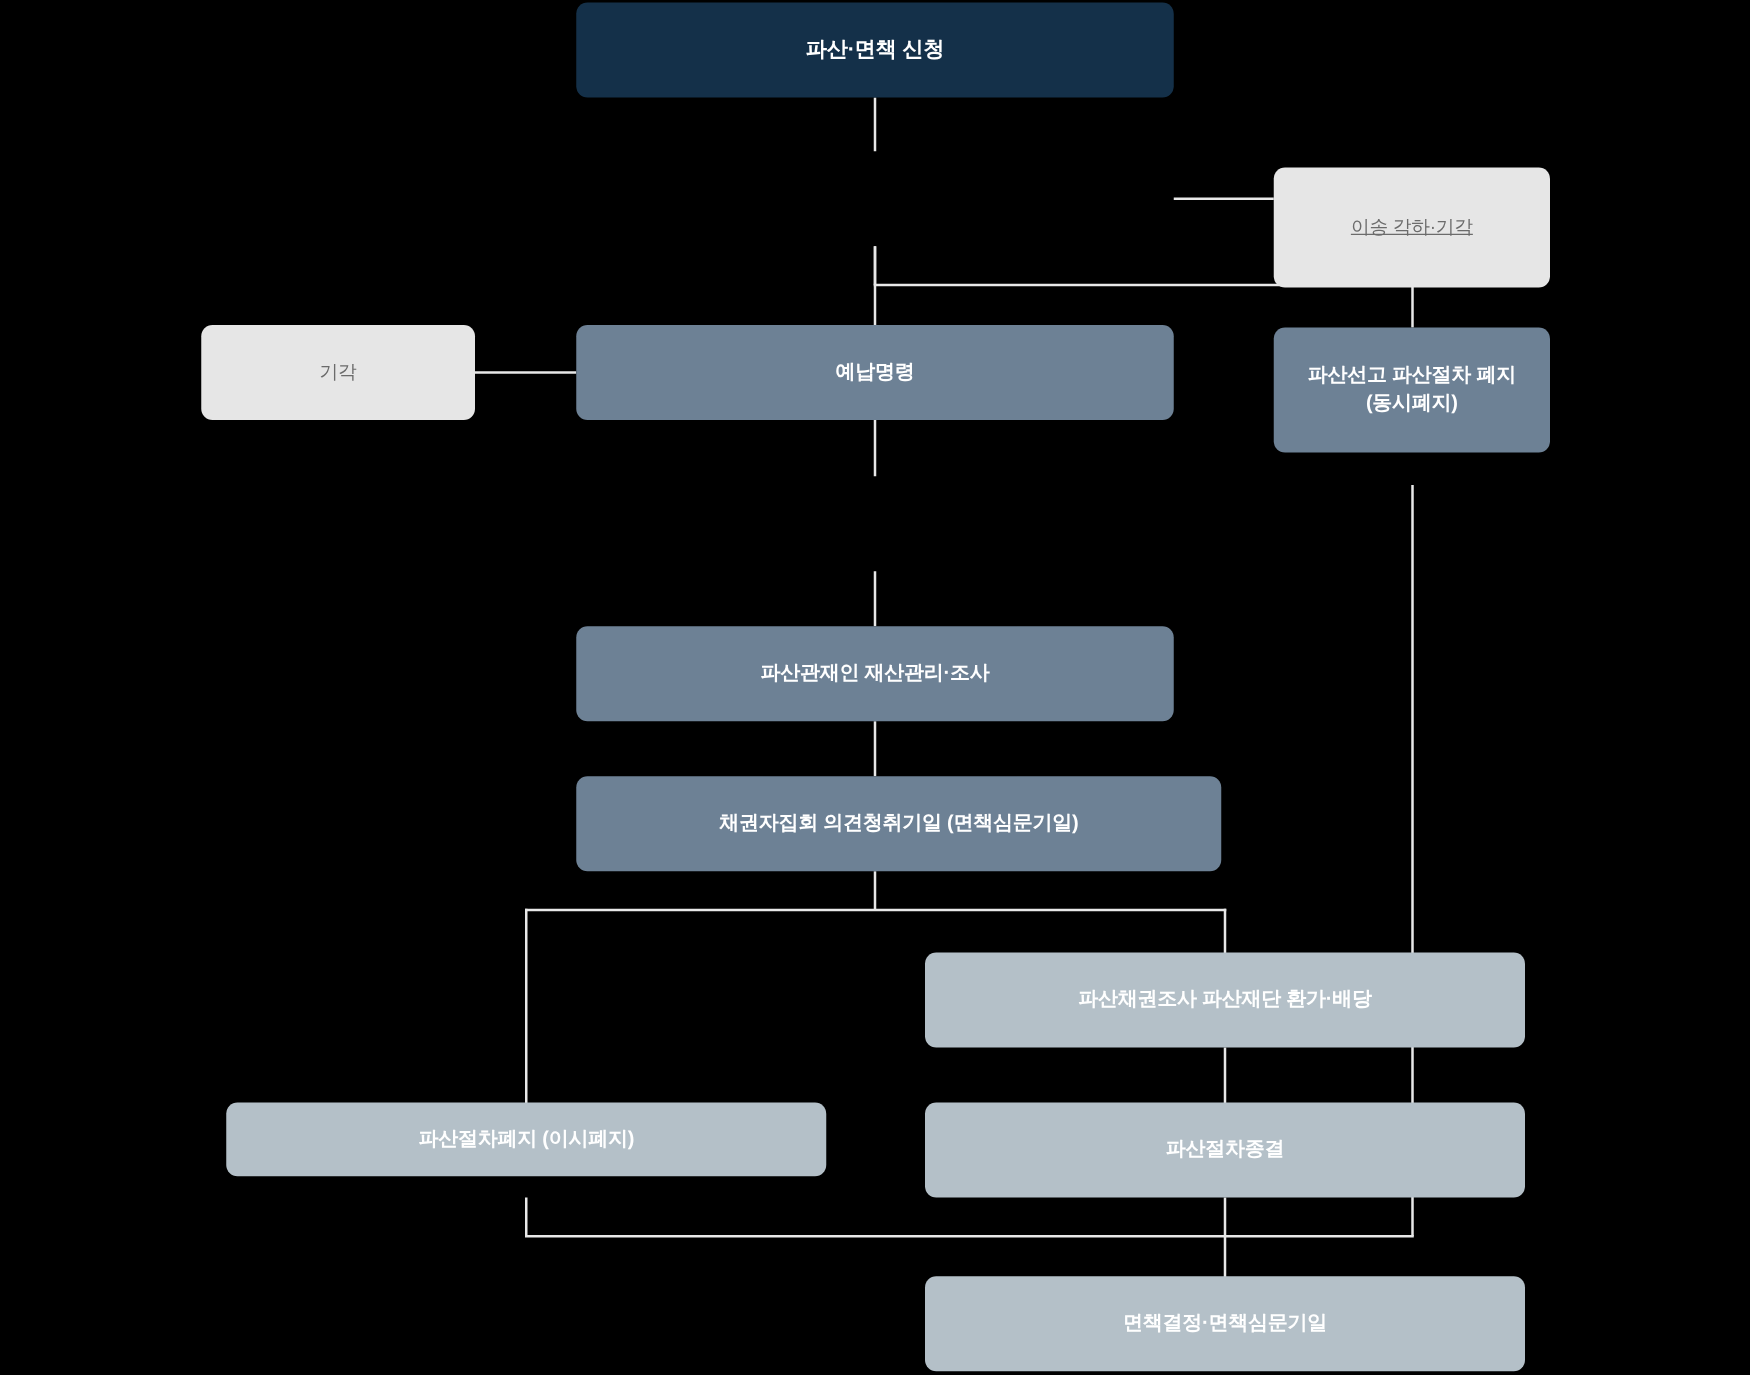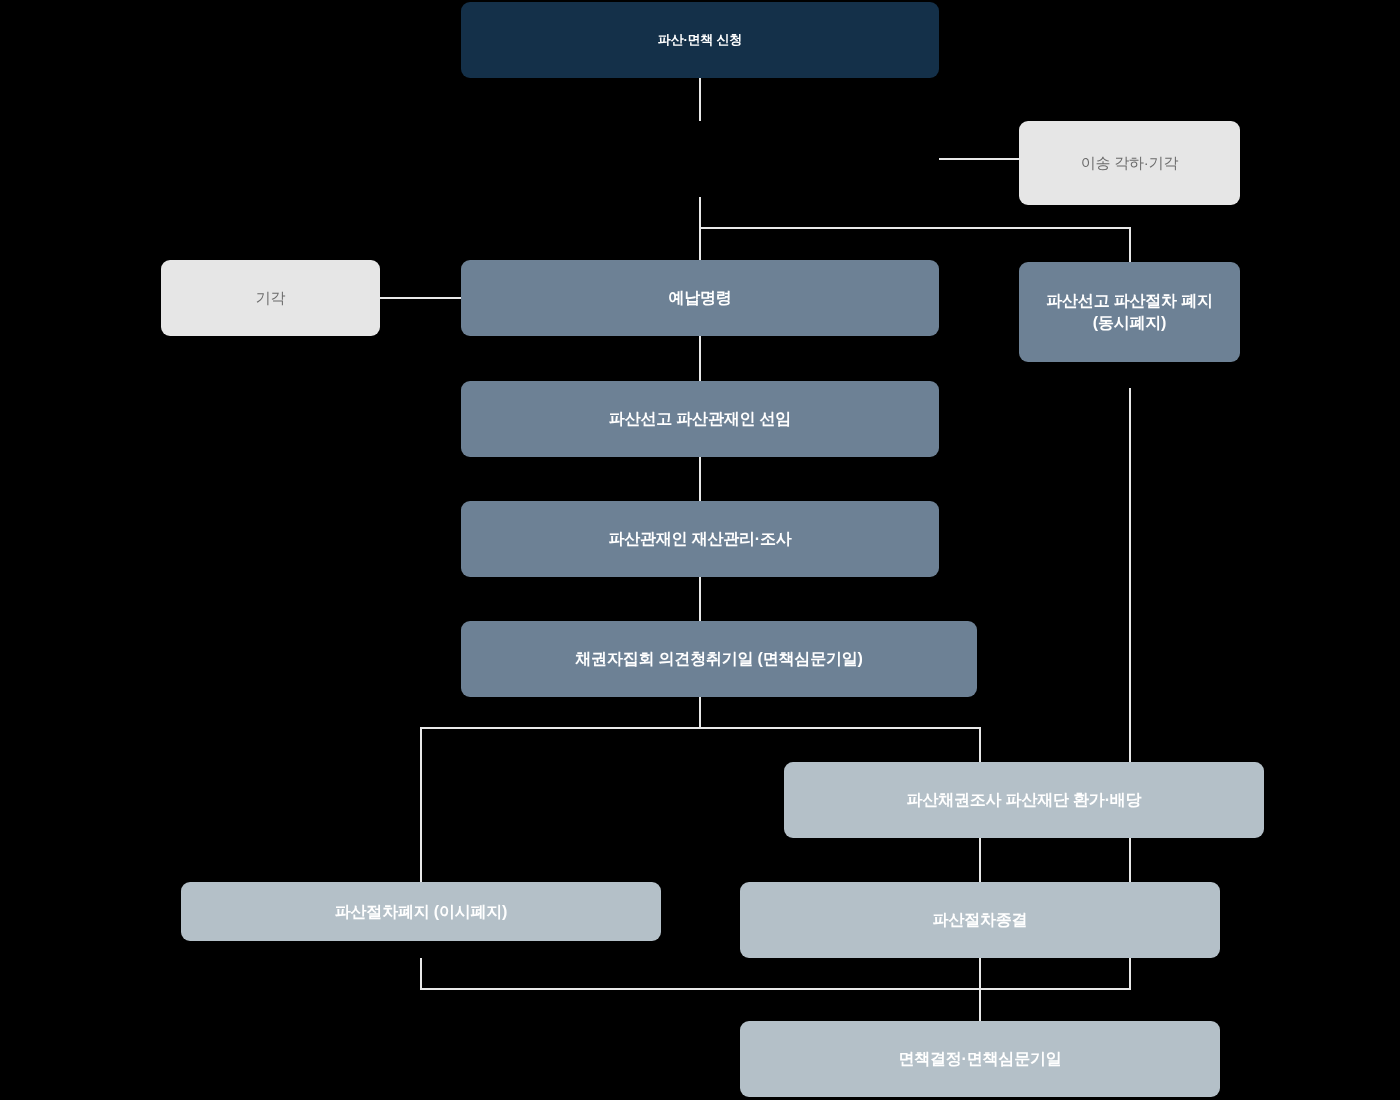--- a/index.html
+++ b/index.html
@@ -32,21 +32,21 @@
   }
   .node-label {
     display: block;
     white-space: pre-line;
   }
   
   .tone-dark {
     background: #143049;
     color: #ffffff;
     font-weight: bold;
-    font-size: 13px;
+    font-size: 17px;
     letter-spacing: -0.2px;
   }
   .tone-mid {
     background: #6d8195;
     color: #ffffff;
     font-weight: bold;
     font-size: 16px;
     letter-spacing: -0.2px;
   }
   .tone-light {
@@ -92,43 +92,40 @@
     <div class="edge v" style="background: rgb(232, 232, 232); left: 979px; top: 727px; height: 36px;"></div>
     <div class="edge v" style="background: rgb(232, 232, 232); left: 979px; top: 838px; height: 45px;"></div>
     <div class="edge v" style="background: rgb(232, 232, 232); left: 420px; top: 958px; height: 31px;"></div>
     <div class="edge v" style="background: rgb(232, 232, 232); left: 979px; top: 958px; height: 31px;"></div>
     <div class="edge v" style="background: rgb(232, 232, 232); left: 1129px; top: 388px; height: 601px;"></div>
     <div class="edge h" style="background: rgb(232, 232, 232); left: 420px; top: 988px; width: 711px;"></div>
     <div class="edge v" style="background: rgb(232, 232, 232); left: 979px; top: 988px; height: 34px;"></div>
     <div class="node tone-dark" style="left: 461px; top: 2px; width: 478px; height: 76px;">
       <span class="node-label">파산·면책 신청</span>
     </div>
-    <div class="node tone-gray" style="left: 1019px; top: 121px; width: 221px; height: 84px;">
+    <div class="node tone-gray" style="left: 1019px; top: 134px; width: 221px; height: 96px; text-decoration: underline;">
       <span class="node-label">이송 각하·기각</span>
     </div>
     <div class="node tone-gray" style="left: 161px; top: 260px; width: 219px; height: 76px;">
       <span class="node-label">기각</span>
     </div>
     <div class="node tone-mid" style="left: 461px; top: 260px; width: 478px; height: 76px;">
       <span class="node-label">예납명령</span>
     </div>
     <div class="node tone-mid" style="left: 1019px; top: 262px; width: 221px; height: 100px;">
       <span class="node-label">파산선고 파산절차 폐지
 (동시폐지)</span>
     </div>
-    <div class="node tone-mid" style="left: 461px; top: 381px; width: 478px; height: 76px;">
-      <span class="node-label">파산선고 파산관재인 선임</span>
-    </div>
     <div class="node tone-mid" style="left: 461px; top: 501px; width: 478px; height: 76px; text-align: right;">
       <span class="node-label">파산관재인 재산관리·조사</span>
     </div>
     <div class="node tone-mid" style="left: 461px; top: 621px; width: 516px; height: 76px;">
       <span class="node-label">채권자집회 의견청취기일 (면책심문기일)</span>
     </div>
-    <div class="node tone-light" style="left: 740px; top: 762px; width: 480px; height: 76px; margin-left: 44px;">
+    <div class="node tone-light" style="left: 740px; top: 762px; width: 480px; height: 76px;">
       <span class="node-label">파산채권조사 파산재단 환가·배당</span>
     </div>
     <div class="node tone-light" style="left: 181px; top: 882px; width: 480px; height: 59px;">
       <span class="node-label">파산절차폐지 (이시폐지)</span>
     </div>
     <div class="node tone-light" style="left: 740px; top: 882px; width: 480px; height: 76px;">
       <span class="node-label">파산절차종결</span>
     </div>
     <div class="node tone-light" style="left: 740px; top: 1021px; width: 480px; height: 76px;">
       <span class="node-label">면책결정·면책심문기일</span>

